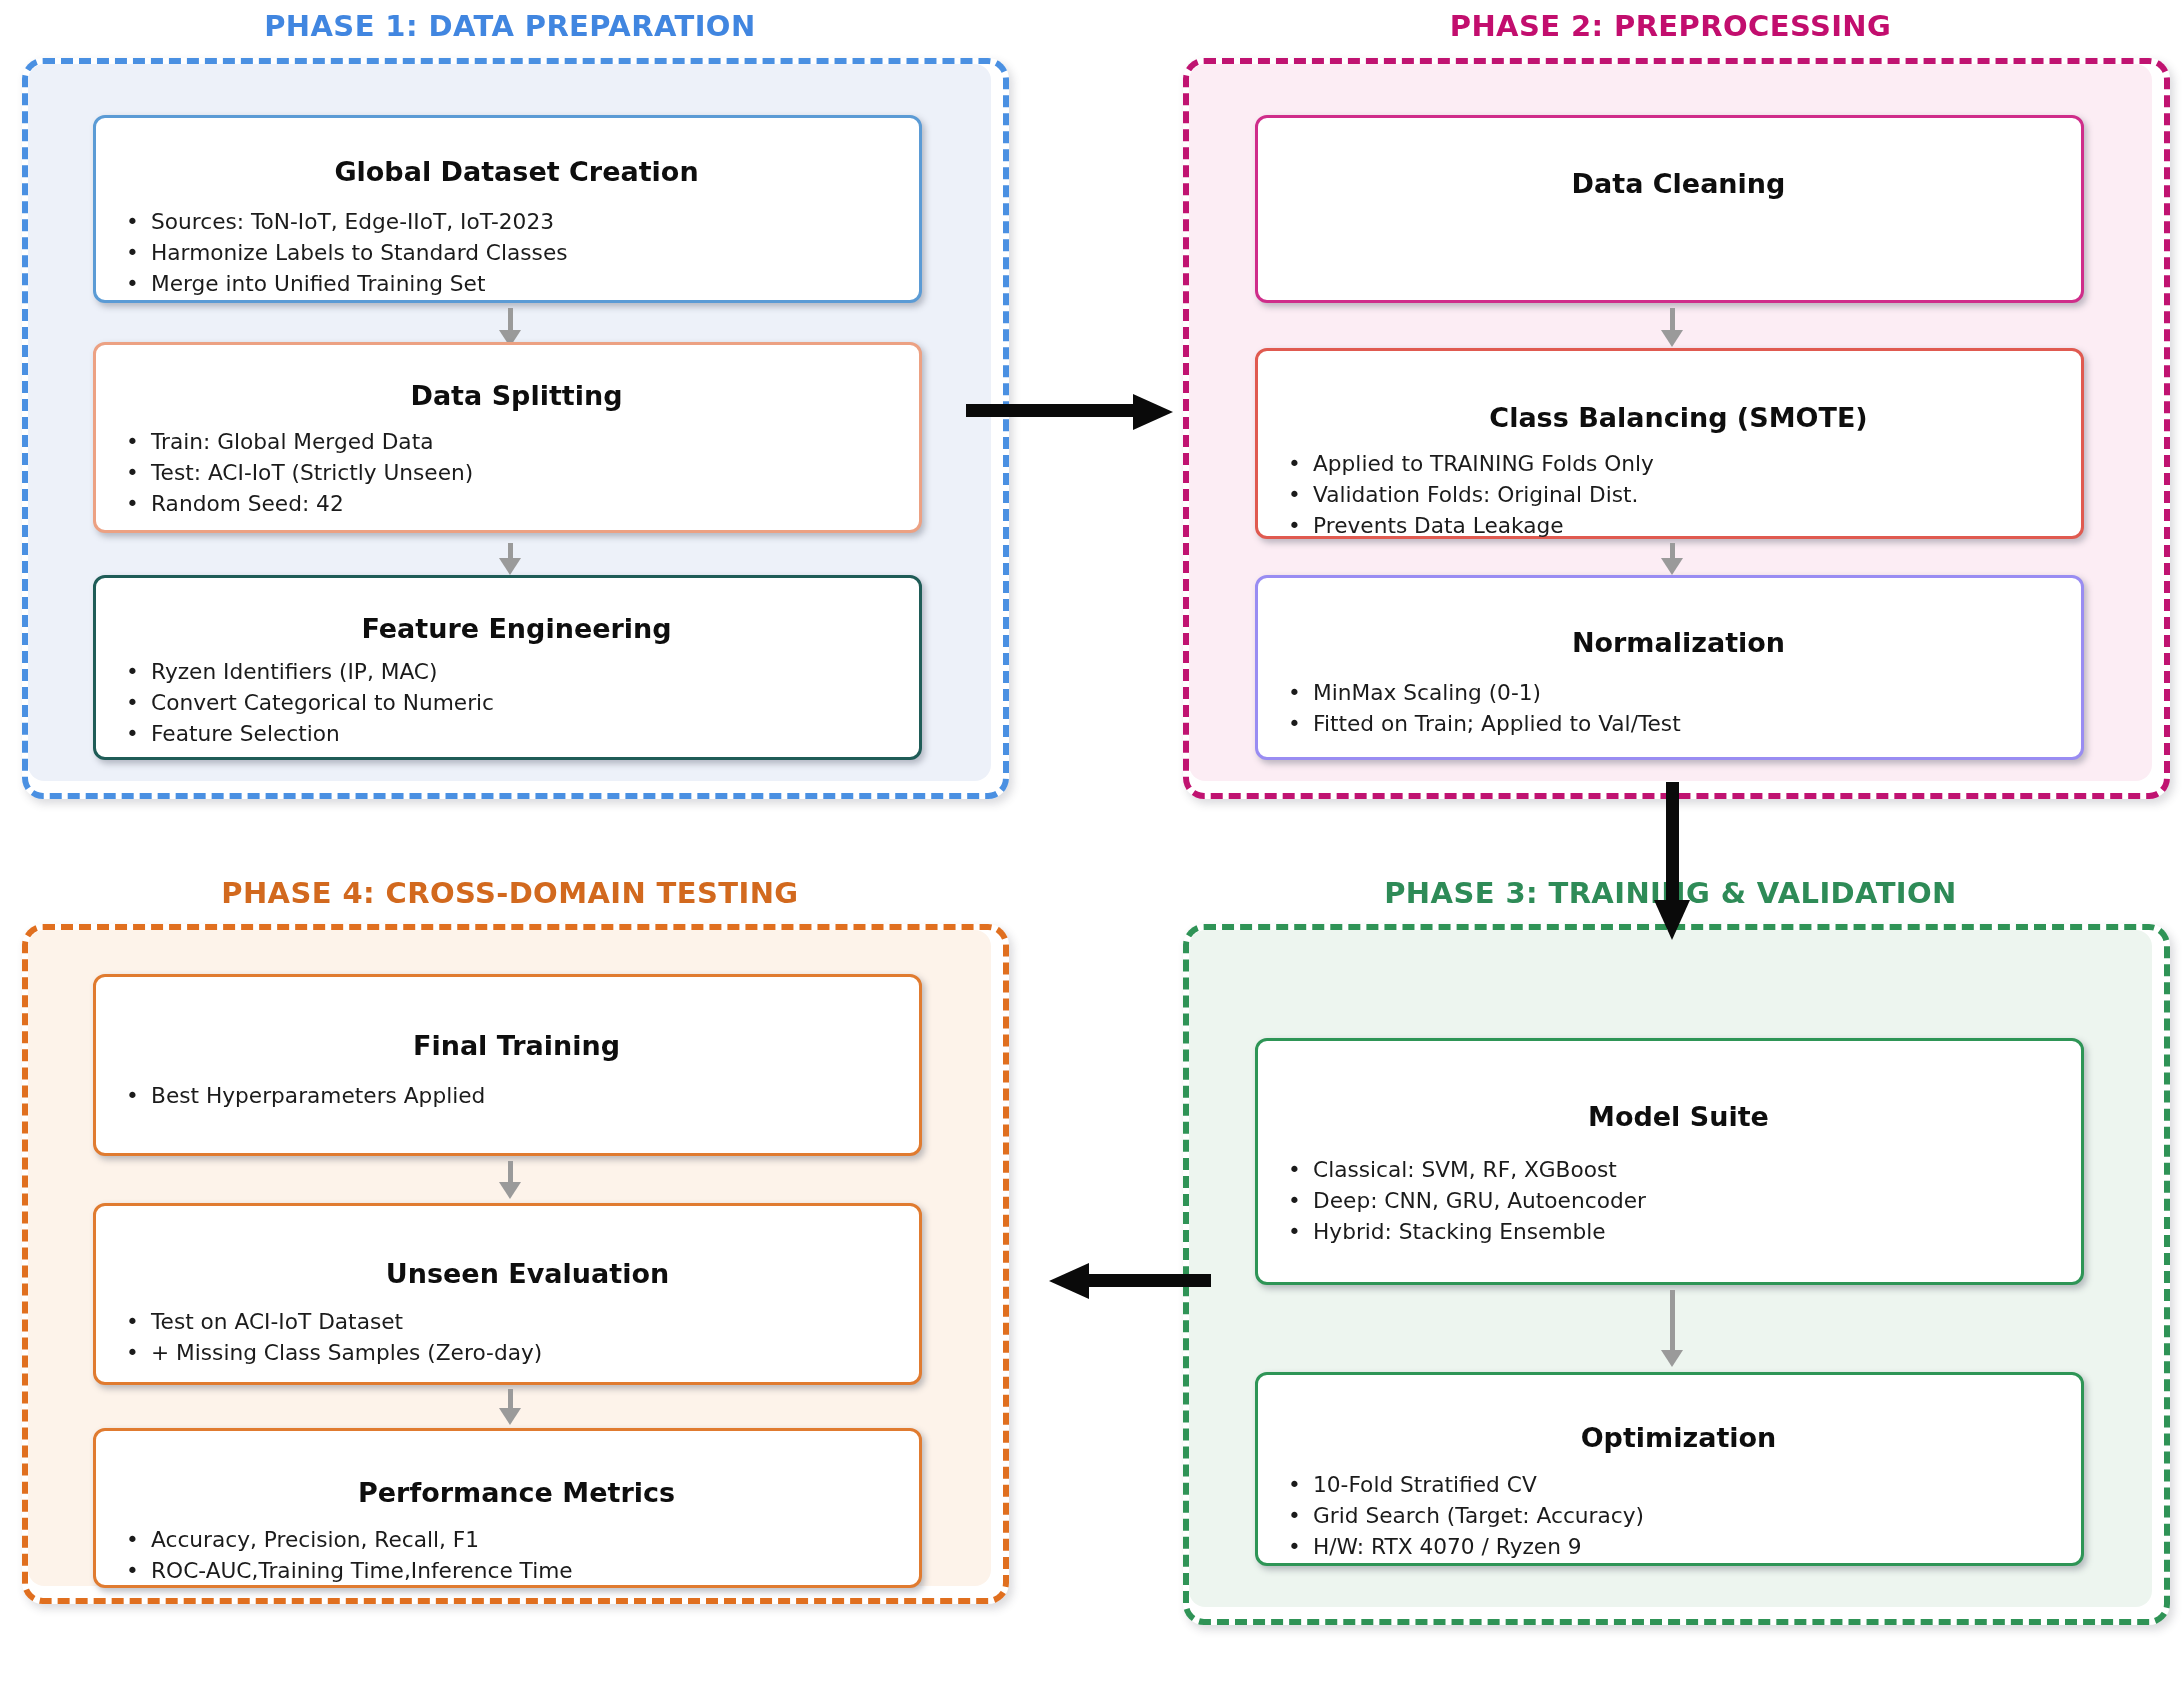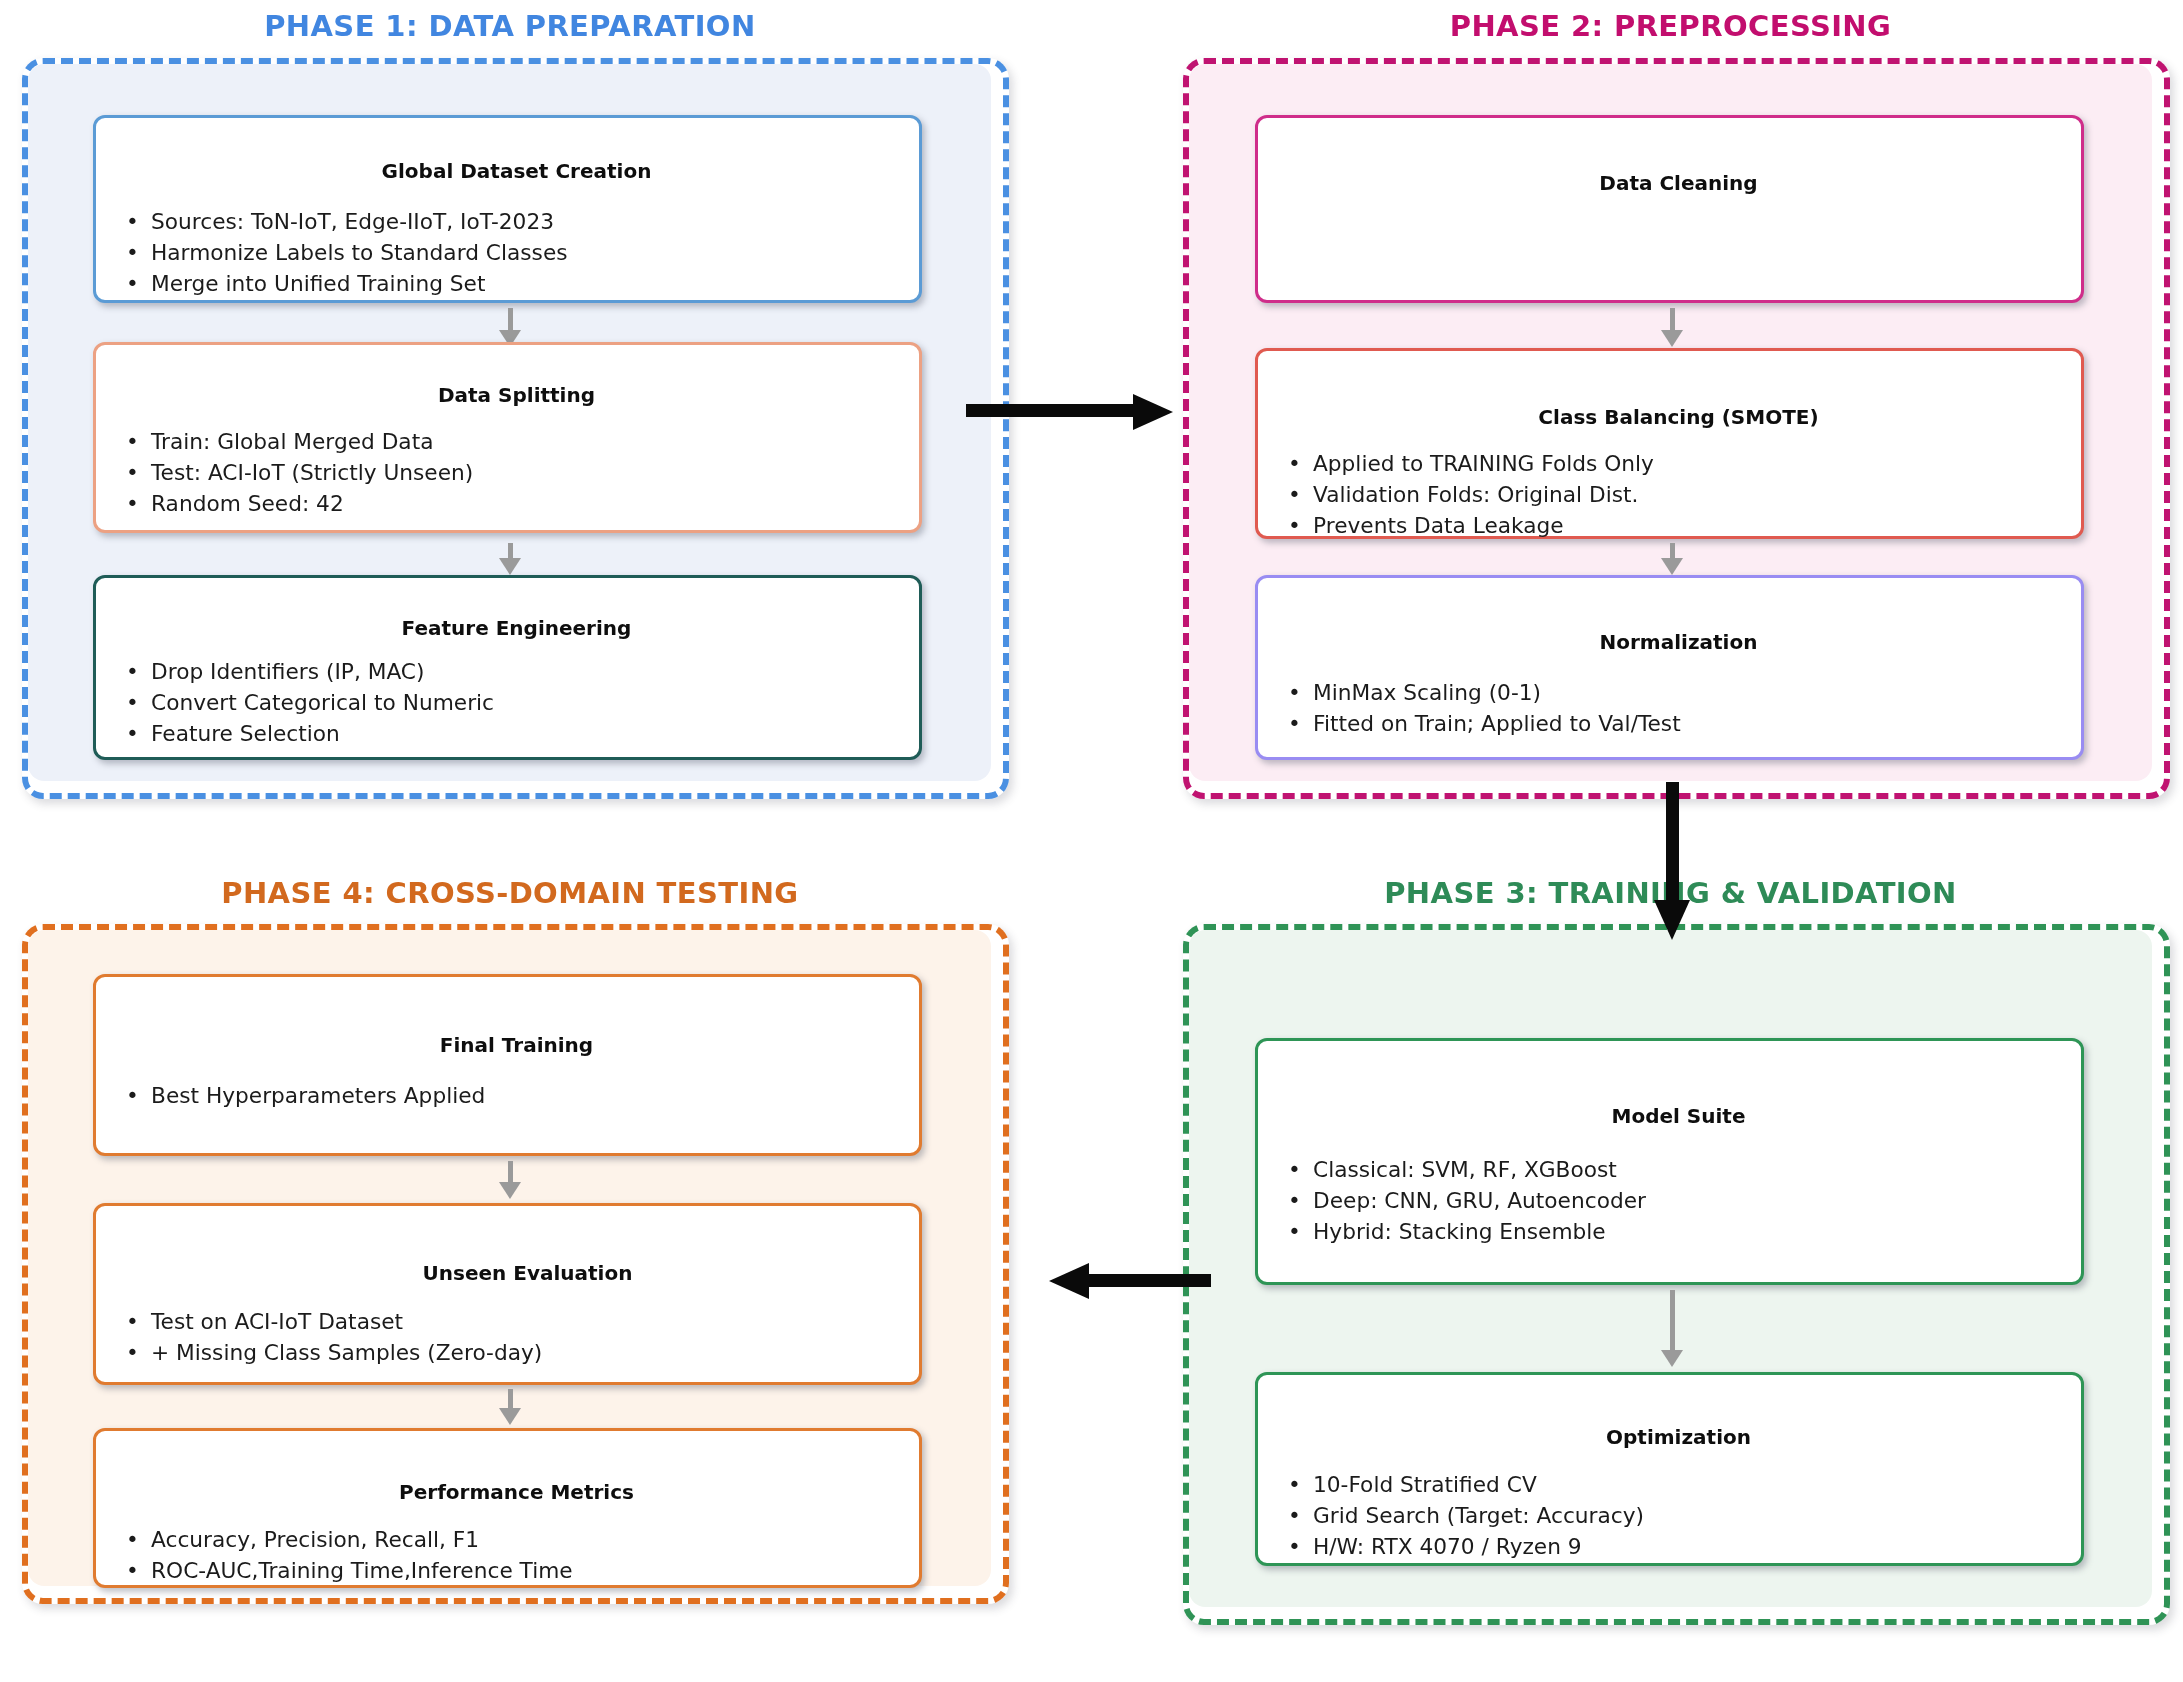--- a/index.html
+++ b/index.html
@@ -8,21 +8,21 @@
 
   
   .phase-box{position:absolute;border:6px dashed #888;border-radius:21px;
              box-shadow:3.7px 4.5px 9px rgba(60,60,80,.18);}
   .phase-title{position:absolute;font-size:29px;font-weight:bold;text-align:center;
                letter-spacing:0.4px;white-space:nowrap;}
 
   
   .card{position:absolute;background:#ffffff;border:3px solid #999;border-radius:12px;
         box-shadow:3px 3.7px 6.7px rgba(90,95,110,.38);box-sizing:border-box;}
-  .card-title{font-size:20px;font-weight:bold;color:#0e0e0e;text-align:center;line-height:33px;padding-left:18px;}
+  .card-title{font-size:27px;font-weight:bold;color:#0e0e0e;text-align:center;line-height:33px;padding-left:18px;}
   .bullets{margin:0 0 0 30px;padding:0;list-style:none;}
   .bullet{position:relative;font-size:21.7px;color:#1b1b1b;line-height:31px;padding-left:25px;}
   .bullet::before{content:"•";position:absolute;left:0;top:0;}
 
   
   .garrow{position:absolute;width:22.4px;}
   .garrow .shaft{position:absolute;left:9px;top:0;width:4.5px;background:#9a9a9a;}
   .garrow .head{position:absolute;left:0;width:0;height:0;
                 border-left:11.2px solid transparent;border-right:11.2px solid transparent;
                 border-top:17px solid #9a9a9a;}
@@ -75,21 +75,21 @@
   </div>
 
   <div class="garrow" style="left:499px;top:543px;height:31px;z-index:2;">
     <div class="shaft" style="height:15px;"></div>
       <div class="head" style="top:15px;"></div>
   </div>
 
   <div class="card" style="left: 93px; top: 575px; width: 829px; height: 185px; z-index: 2; border-color: rgb(31, 92, 87);">
     <div class="card-title" style="margin-top:34px;">Feature Engineering</div>
     <ul class="bullets" style="margin-top:10.5px;">
-      <li class="bullet">Drop Identifiers (IP, MAC)</li>
+      <li class="bullet">Ryzen Identifiers (IP, MAC)</li>
       <li class="bullet">Convert Categorical to Numeric</li>
       <li class="bullet">Feature Selection</li>
     </ul>
   </div>
 
   <div class="phase-title" style="left: 1183px; top: 9px; width: 975px; color: rgb(194, 14, 110);">PHASE 2: PREPROCESSING</div>
 
   <div class="phase-box" style="left: 1183px; top: 58px; width: 975px; height: 729px; border-color: rgb(192, 19, 113);"></div>
   <div style="position: absolute; left: 1189px; top: 64px; width: 963px; height: 717px; border-radius: 16.4px; z-index: 1; background: rgb(252, 237, 244);"></div>
 

